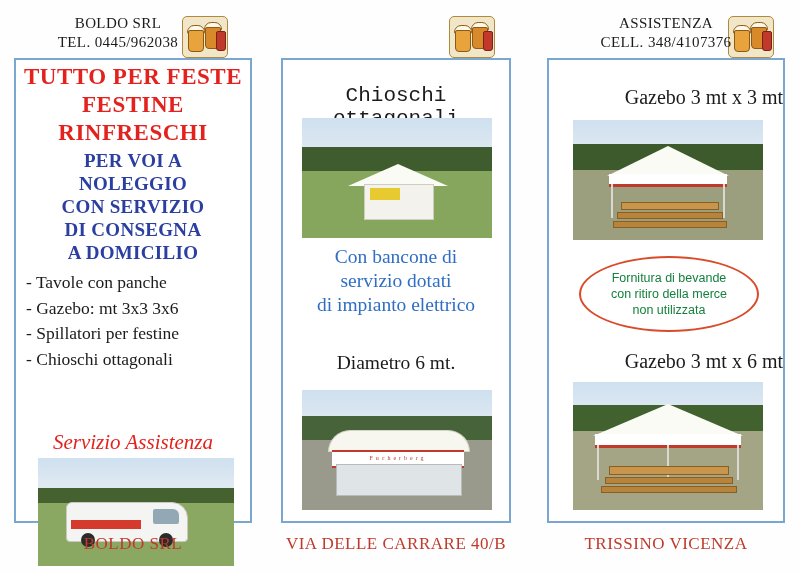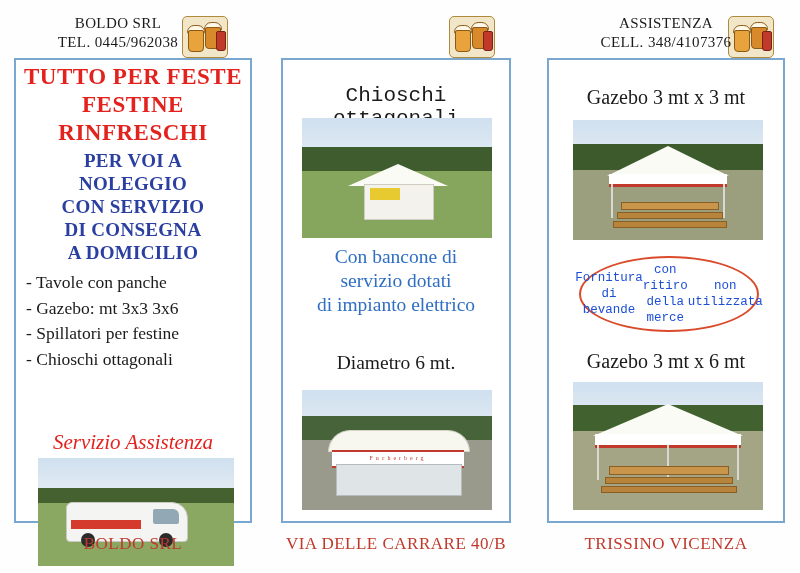--- a/index.html
+++ b/index.html
@@ -273,21 +273,21 @@
   }
   .octo .counter {
     position: absolute; left: 8px; top: 34px;
     width: 124px; height: 30px; background: #dfe4e6;
     border: 1px solid #b6bcbe;
   }
 
   
   .p3-title {
     position: absolute; left: 0; width: 100%;
-    text-align: center; font-size: 20px; color: #1b1b1b;
+    text-align: right; font-size: 20px; color: #1b1b1b;
     font-family: "Liberation Serif", serif;
   }
   .p3t1 { top: 26px; }
   .p3t2 { top: 290px; }
 
   #gazebo3-photo { left: 24px; top: 60px; width: 190px; height: 120px; }
   #gazebo3-photo .sky { height: 40%; }
   #gazebo3-photo .treeline { top: 20%; height: 24%; background: #3c5a2c; }
   #gazebo3-photo .ground { height: 58%; background: #9b9f7e; }
 
@@ -318,27 +318,27 @@
   }
   .bench.top { background: #c8954a; }
 
   .oval {
     position: absolute;
     left: 30px; top: 196px;
     width: 176px; height: 72px;
     border: 2px solid #d94b2b;
     border-radius: 50%;
     display: flex;
-    flex-direction: row;
+    flex-direction: column;
     align-items: center;
     justify-content: center;
-    color: #1d4ed8;
+    color: #15803d;
     font-size: 12.5px;
     line-height: 16px;
-    font-family: Liberation Mono, monospace;
+    font-family: Liberation Sans, sans-serif;
     text-align: center;
     background: #fff;
   }
 
   
   .footer {
     position: absolute;
     top: 534px;
     left: 0;
     width: 800px;

